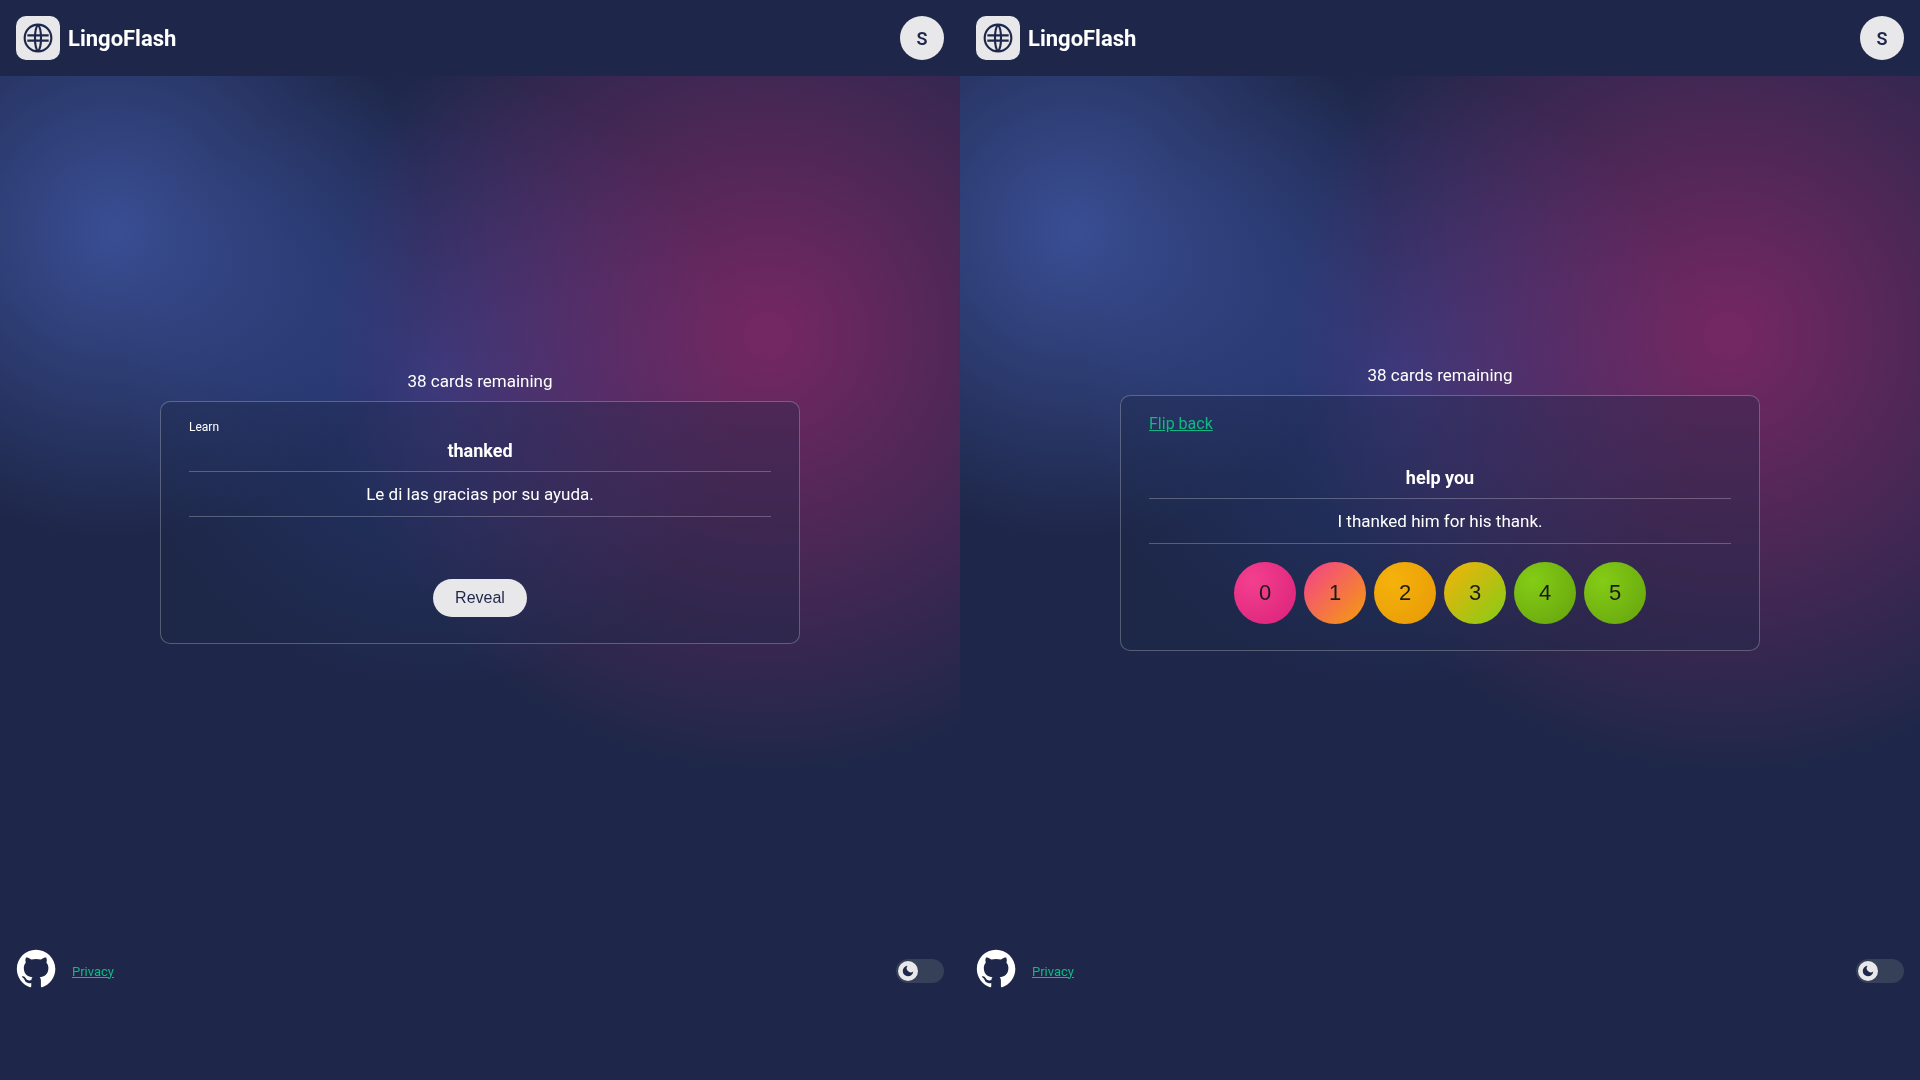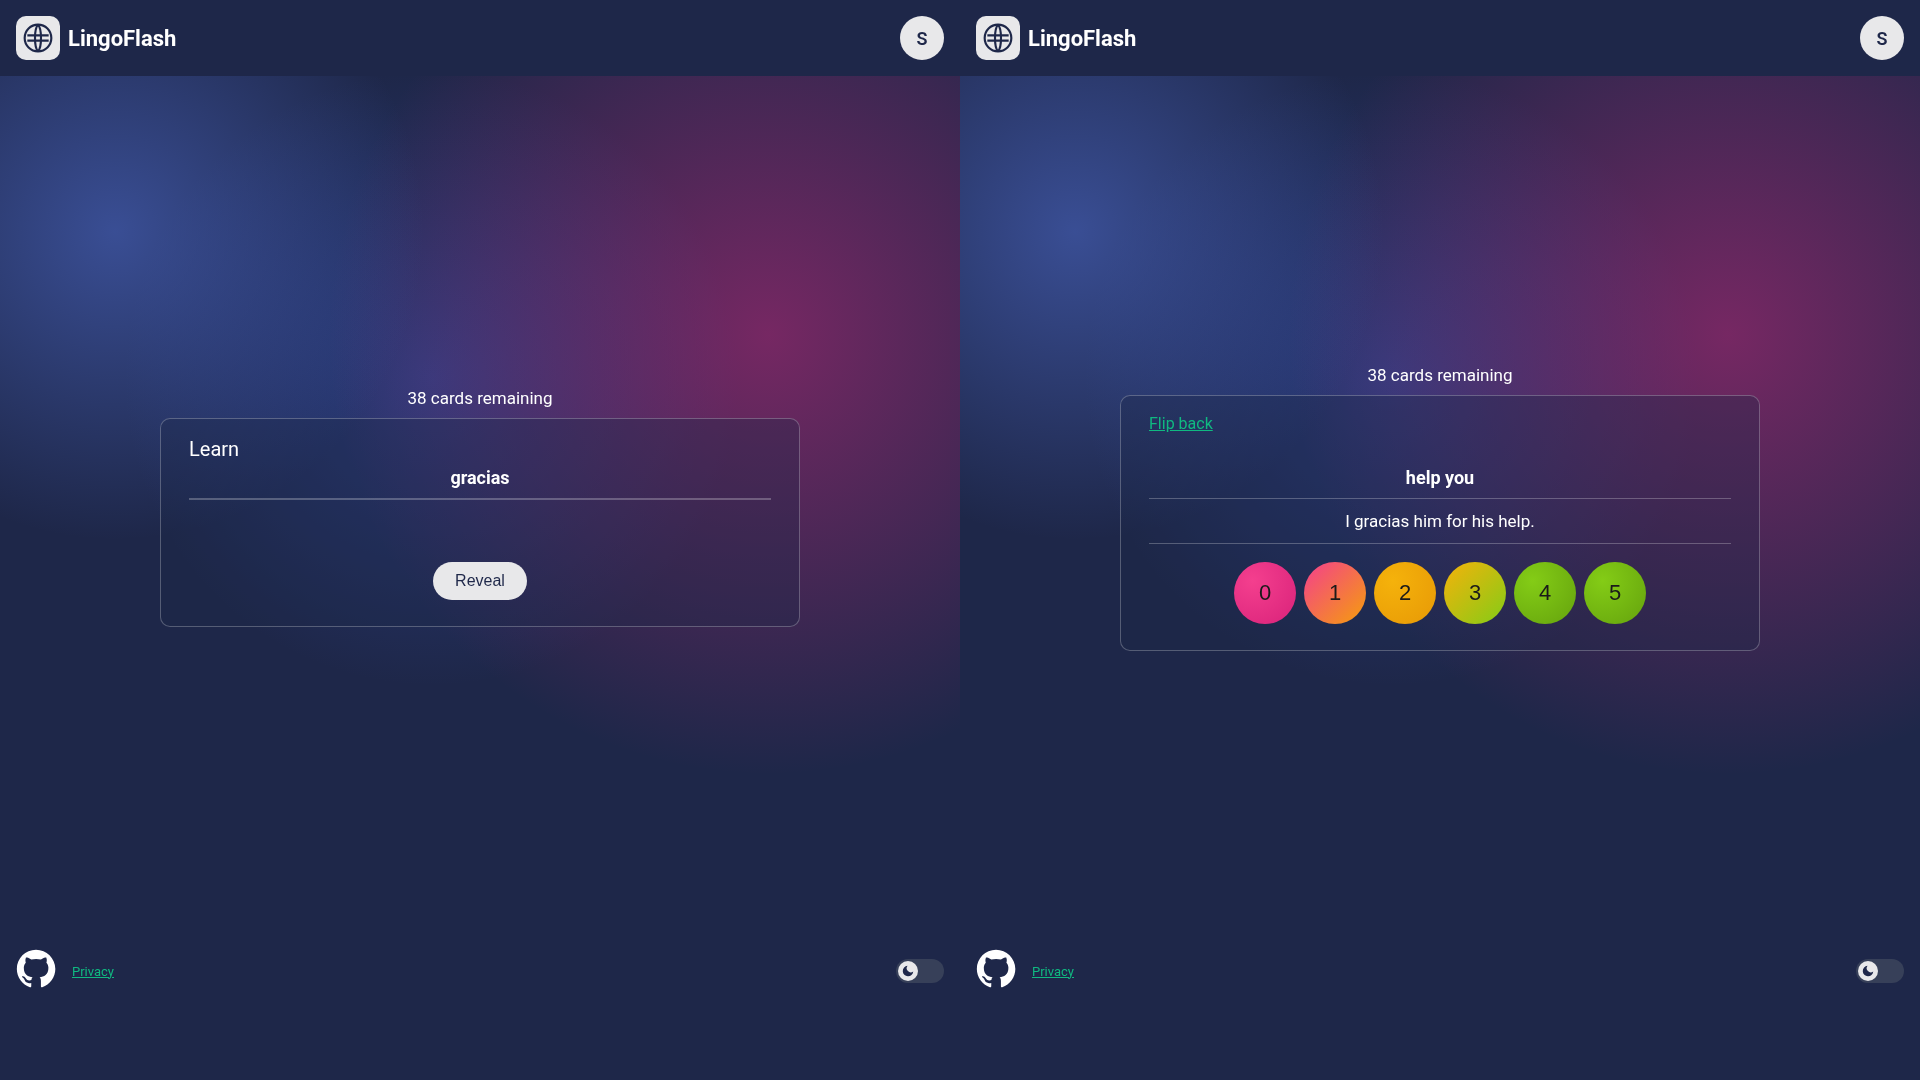--- a/index.html
+++ b/index.html
@@ -80,21 +80,21 @@
 .card {
   width: 640px;
   border: 1px solid rgba(255,255,255,0.25);
   border-radius: 10px;
   background: rgba(30,39,73,0.35);
   padding: 18px 28px 26px;
   display: flex;
   flex-direction: column;
 }
 .card-top {
-  font-size: 20px;
+  font-size: 12px;
   color: #fff;
   margin-bottom: 6px;
 }
 .flip-link {
   color: #10b981;
   text-decoration: underline;
   font-size: 16px;
   cursor: pointer;
   margin-bottom: 34px;
   display: inline-block;
@@ -207,22 +207,23 @@
       </div>
       <span class="logo-text">LingoFlash</span>
     </div>
     <div class="avatar">S</div>
   </div>
 
   <div class="main">
     <div class="remaining">38 cards remaining</div>
     <div class="card">
       <div class="card-top">Learn</div>
-      <div class="word">gracias</div>
-      <hr class="divider">
+      <div class="word">thanked</div>
+      <hr class="divider">
+      <div class="sentence">Le di las gracias por su ayuda.</div>
       <hr class="divider">
       <div class="reveal-wrap">
         <button class="reveal-btn">Reveal</button>
       </div>
     </div>
   </div>
 
   <div class="footer">
     <div class="footer-left">
       <a class="github-icon">
@@ -255,21 +256,21 @@
     </div>
     <div class="avatar">S</div>
   </div>
 
   <div class="main">
     <div class="remaining">38 cards remaining</div>
     <div class="card">
       <a class="flip-link">Flip back</a>
       <div class="word">help you</div>
       <hr class="divider">
-      <div class="sentence">I gracias him for his help.</div>
+      <div class="sentence">I thanked him for his thank.</div>
       <hr class="divider">
       <div class="rating-row">
         <button class="rating-btn r0">0</button>
         <button class="rating-btn r1">1</button>
         <button class="rating-btn r2">2</button>
         <button class="rating-btn r3">3</button>
         <button class="rating-btn r4">4</button>
         <button class="rating-btn r5">5</button>
       </div>
     </div>

